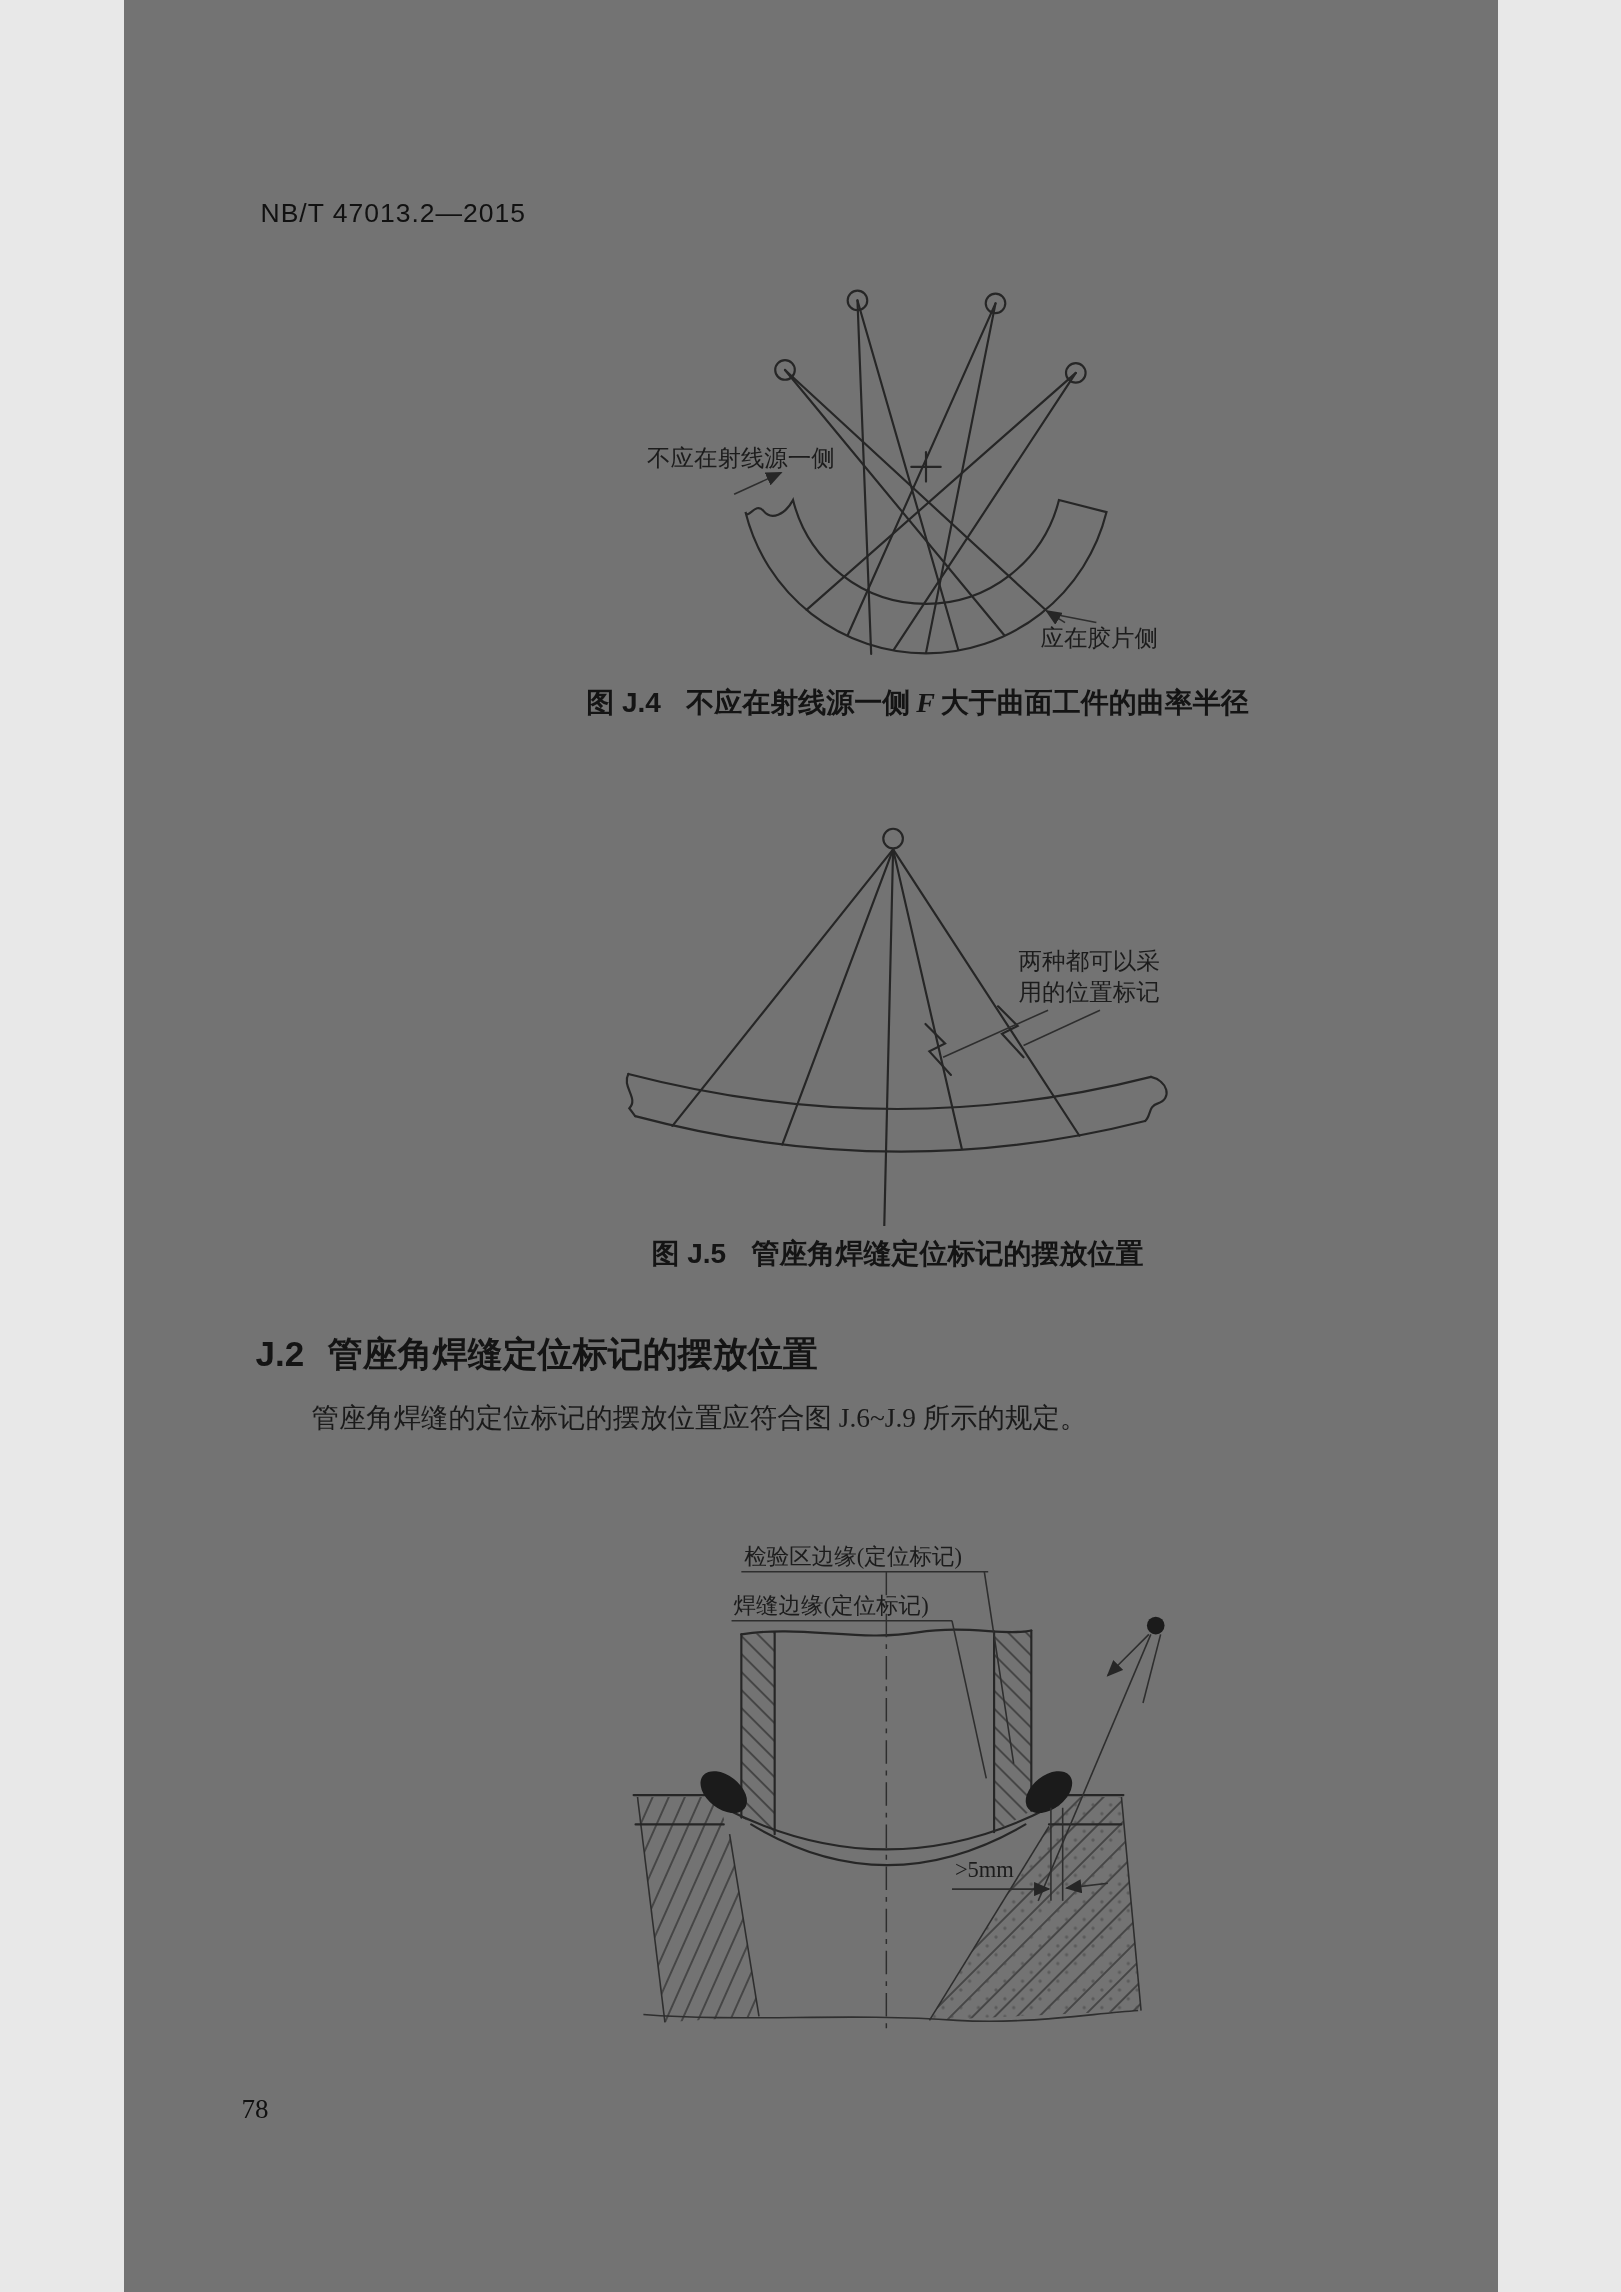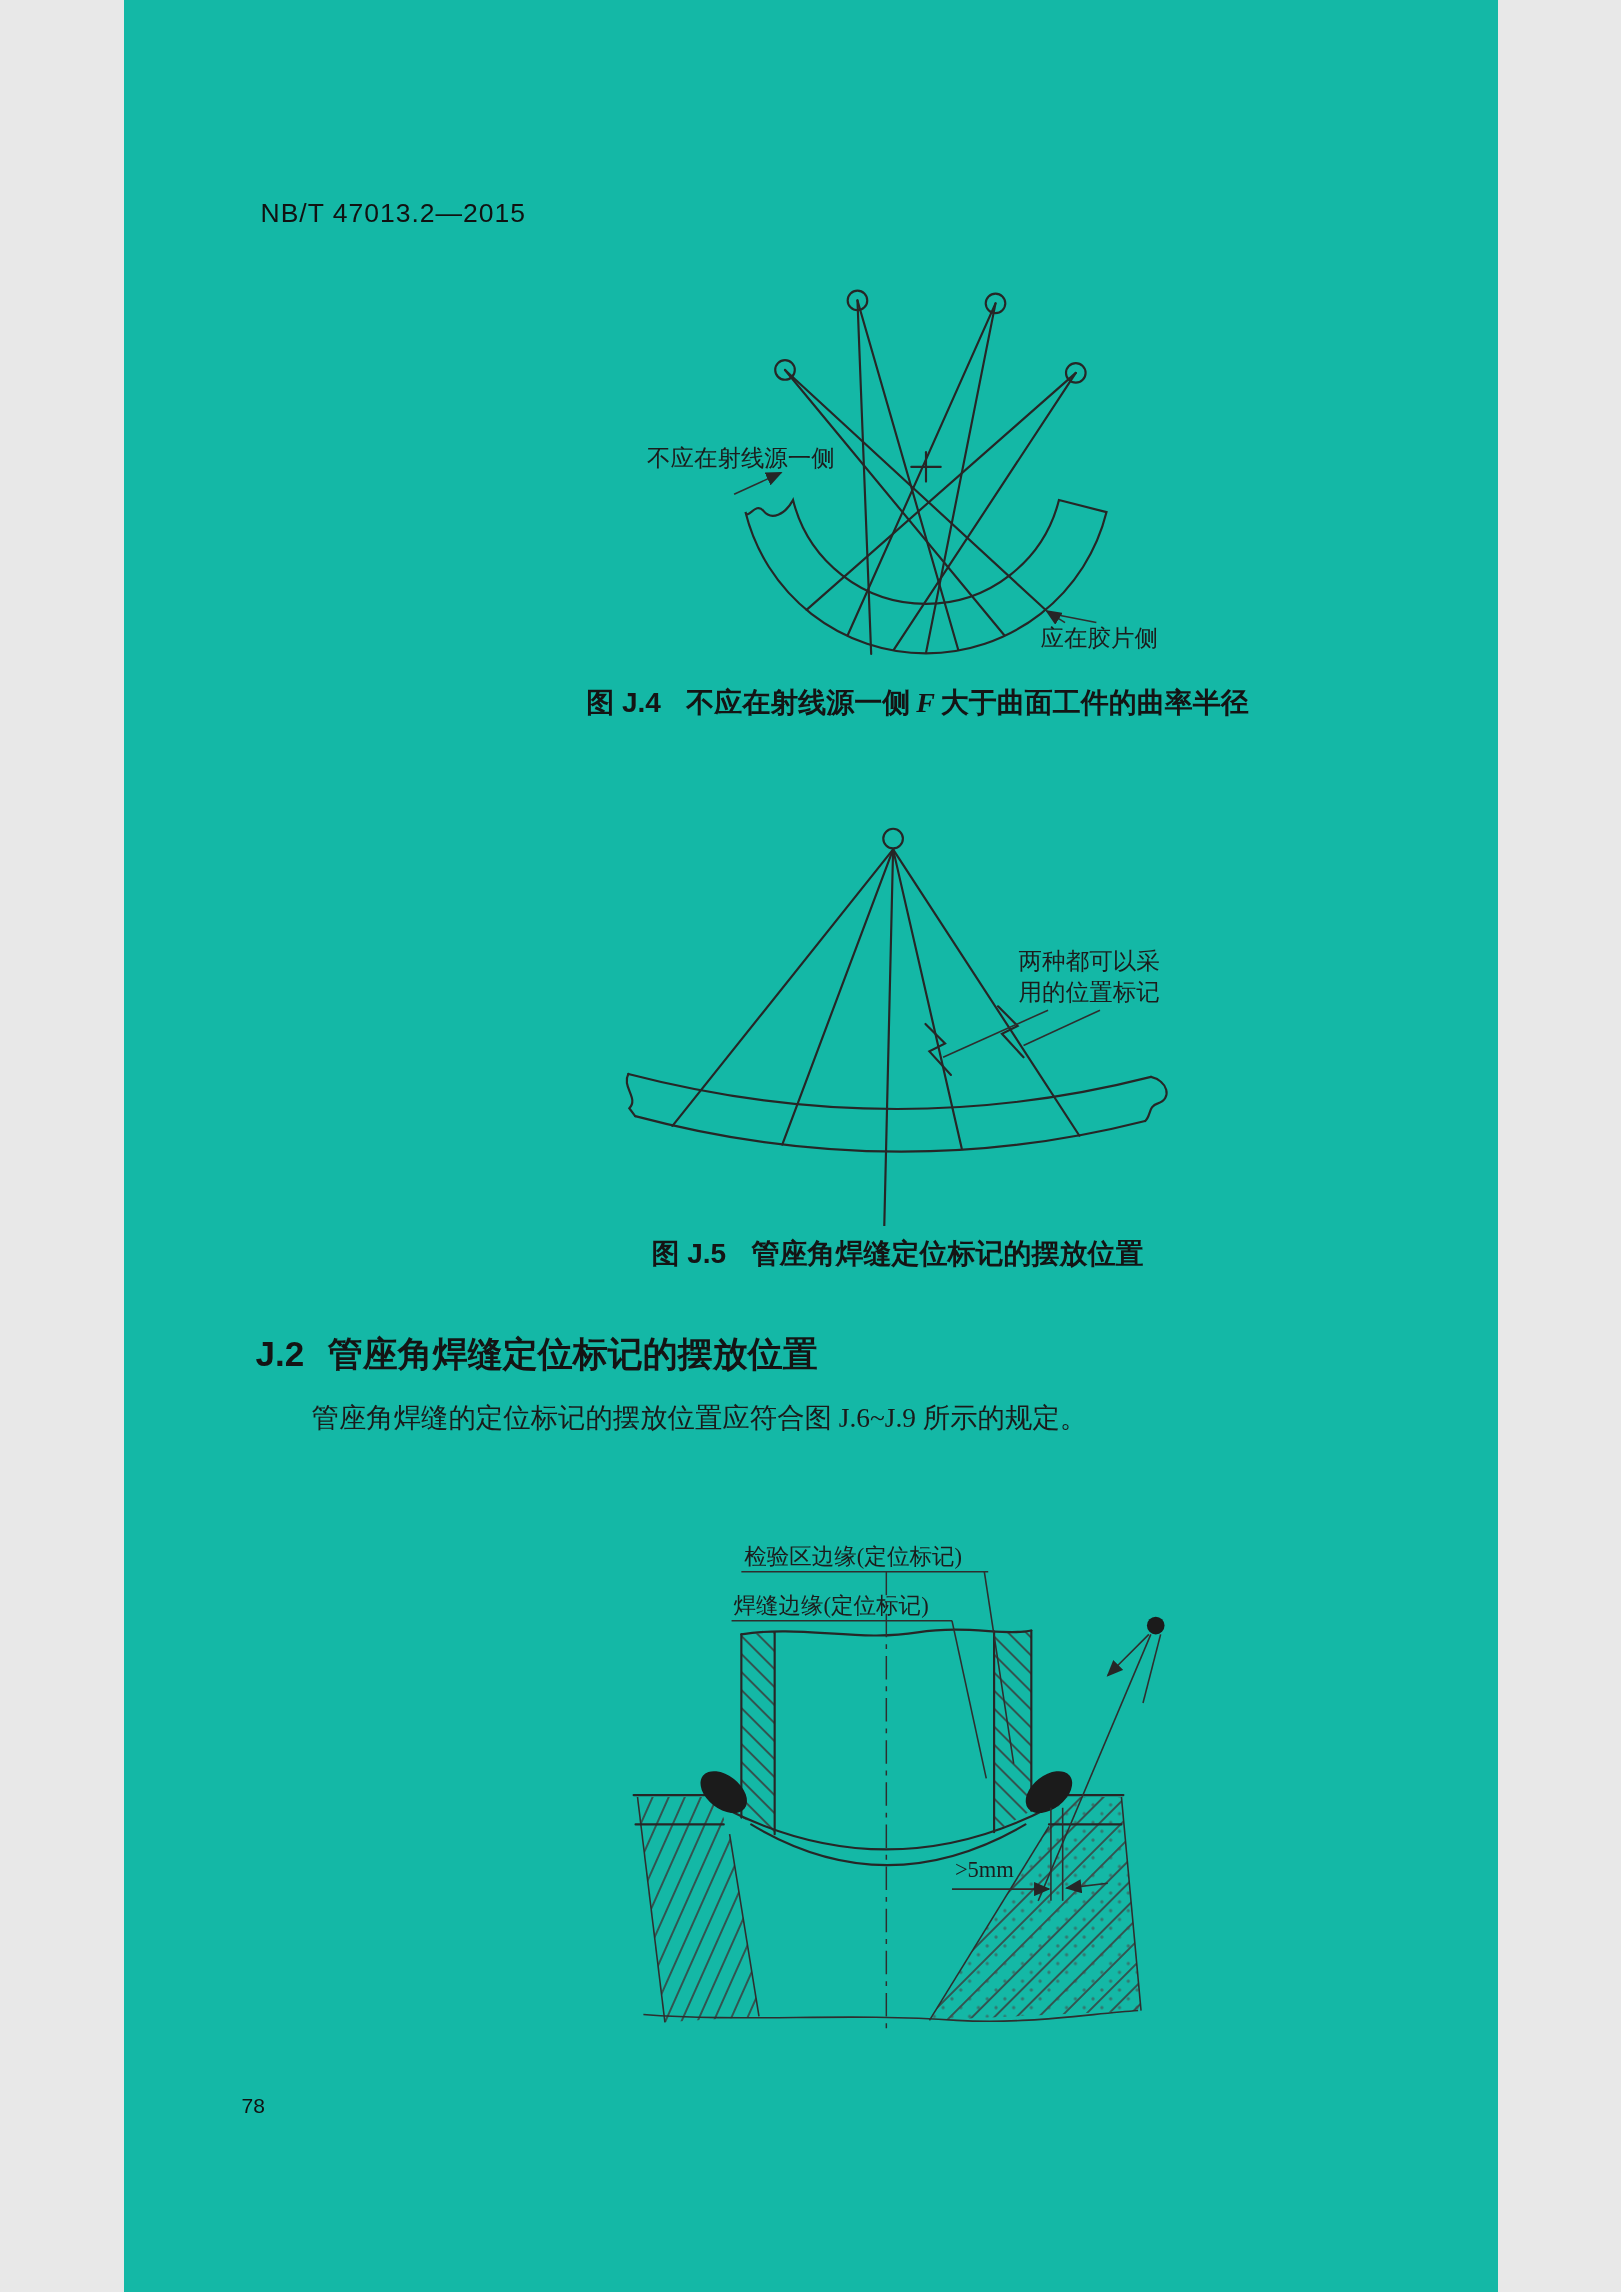--- a/index.html
+++ b/index.html
@@ -1,20 +1,20 @@
 <!DOCTYPE html>
 <html><head>
 <meta charset="utf-8">
 <style>
   html,body{margin:0;padding:0;background:#e8e8e8;}
   .page{
     position:relative;
     width:1374px;height:2293px;
     margin:0 auto;
-    background:#14b8a6;
+    background:#737373;
     font-family:"Liberation Serif","DejaVu Serif",serif;
     color:#161616;
     overflow:hidden;
   }
   .abs{position:absolute;}
   .hdr{
     font-family:"Liberation Sans","DejaVu Sans",sans-serif;
     font-size:26.5px;letter-spacing:1px;color:#111;
   }
   .caption{
@@ -23,21 +23,21 @@
     text-align:center;white-space:nowrap;
   }
   .caption .gap{display:inline-block;width:25.5px;}
   .caption .sym{font-family:"Liberation Serif",serif;font-style:italic;padding:0 5.9px;}
   .heading{
     font-family:"Liberation Sans","DejaVu Sans",sans-serif;
     font-weight:bold;font-size:35px;color:#141414;white-space:nowrap;
   }
   .heading .gap{display:inline-block;width:23.5px;}
   .para{font-size:27.4px;color:#1a1a1a;white-space:nowrap;}
-  .pagenum{font-family:Liberation Sans, sans-serif;font-size:21px;color:#111;}
+  .pagenum{font-family:Liberation Serif, serif;font-size:27px;color:#111;}
   svg text{
     font-family:"Liberation Serif","DejaVu Serif",serif;
     fill:#1c1c1c;
   }
   svg .ln{stroke:#262626;stroke-width:2.2;fill:none;stroke-linecap:round;}
   svg .thin{stroke:#2e2e2e;stroke-width:1.6;fill:none;}
 </style>
 </head>
 <body>
 

